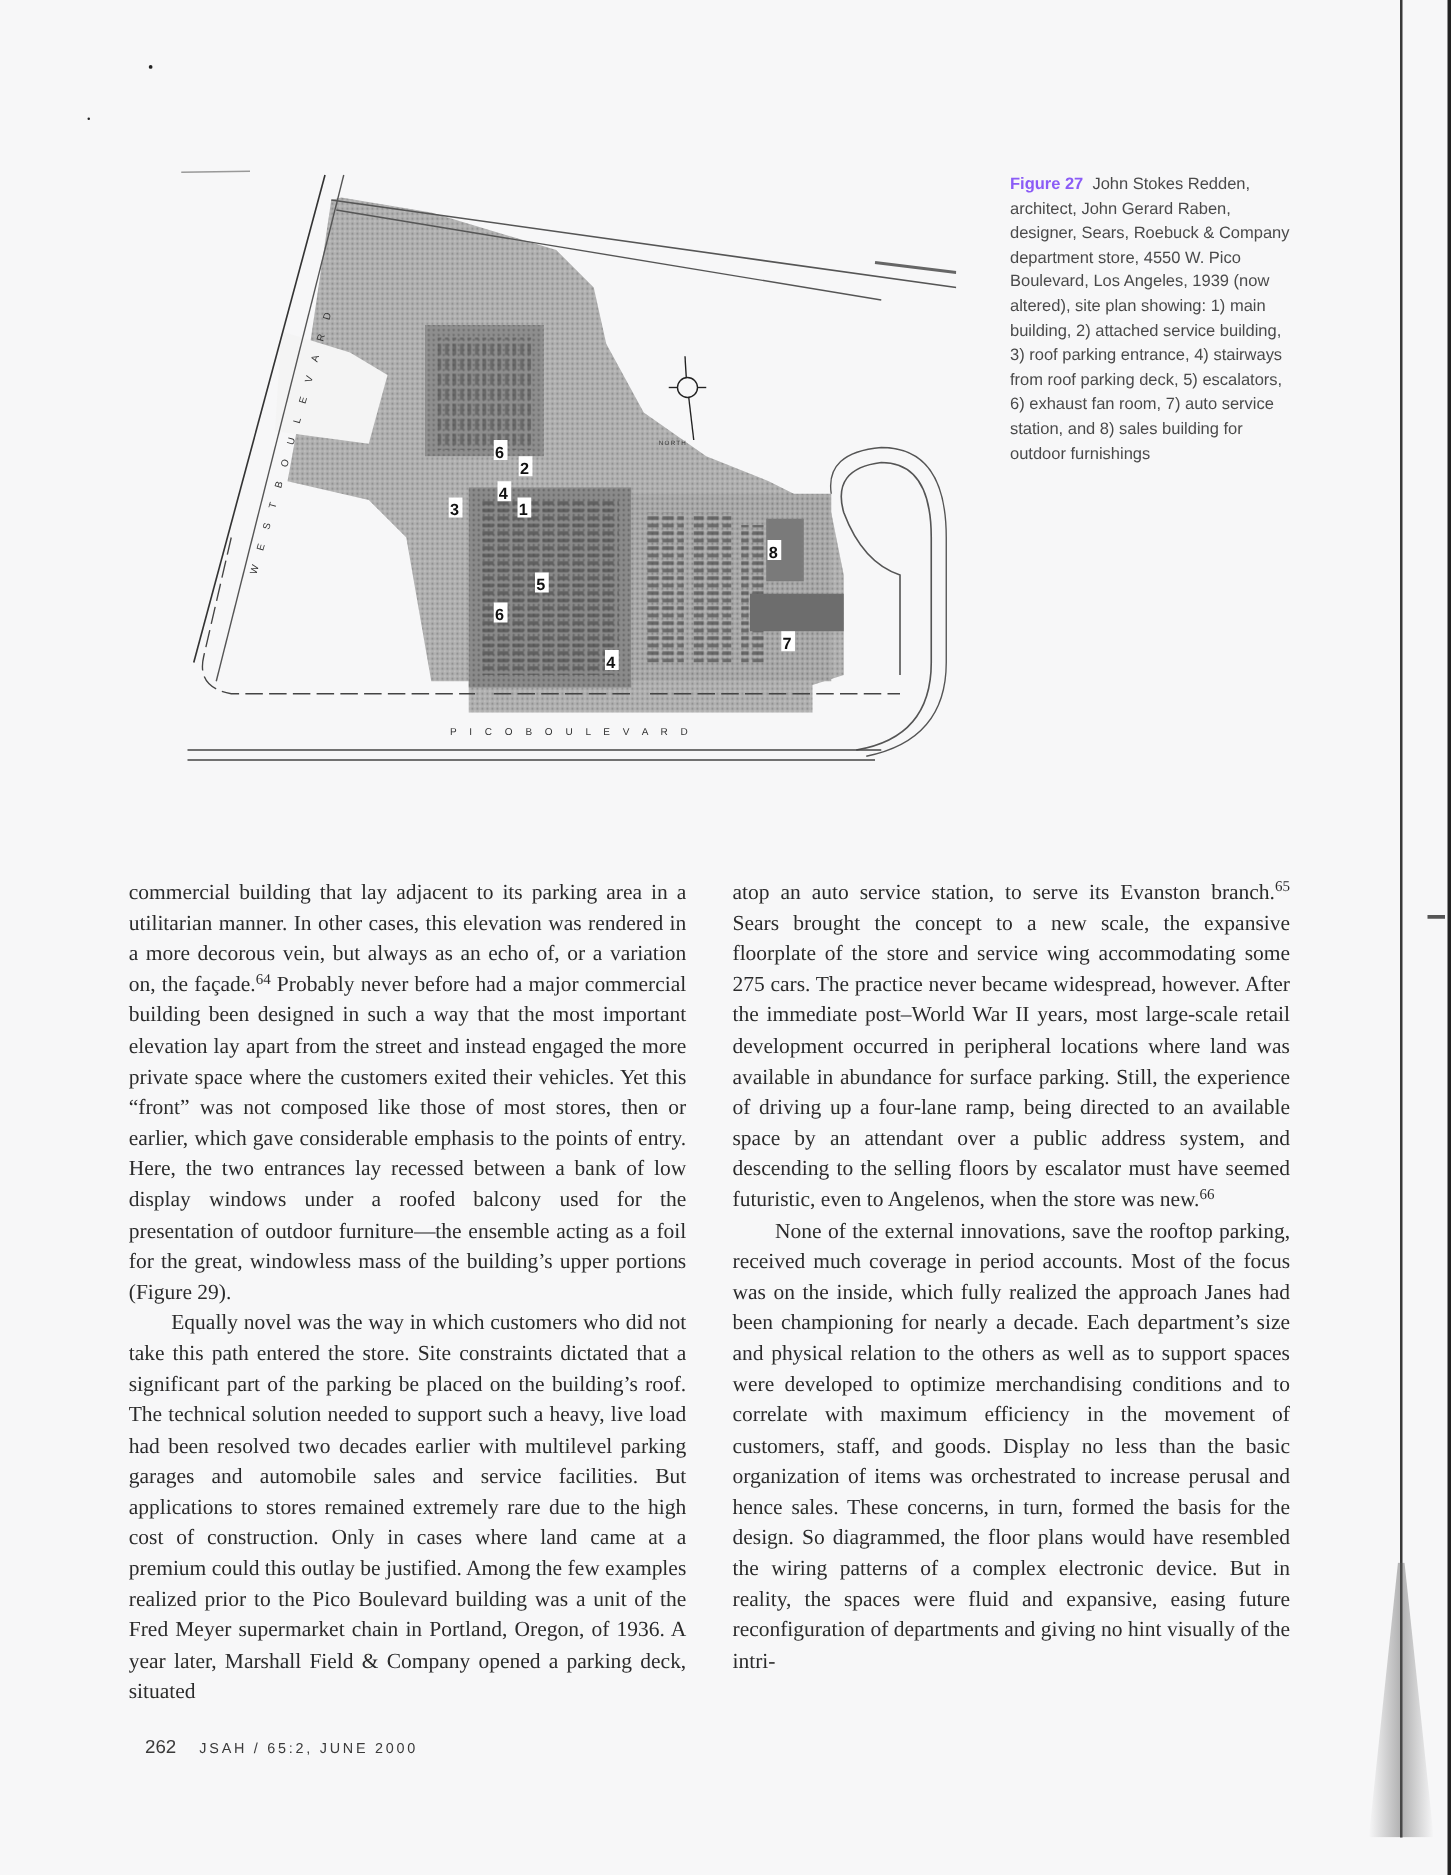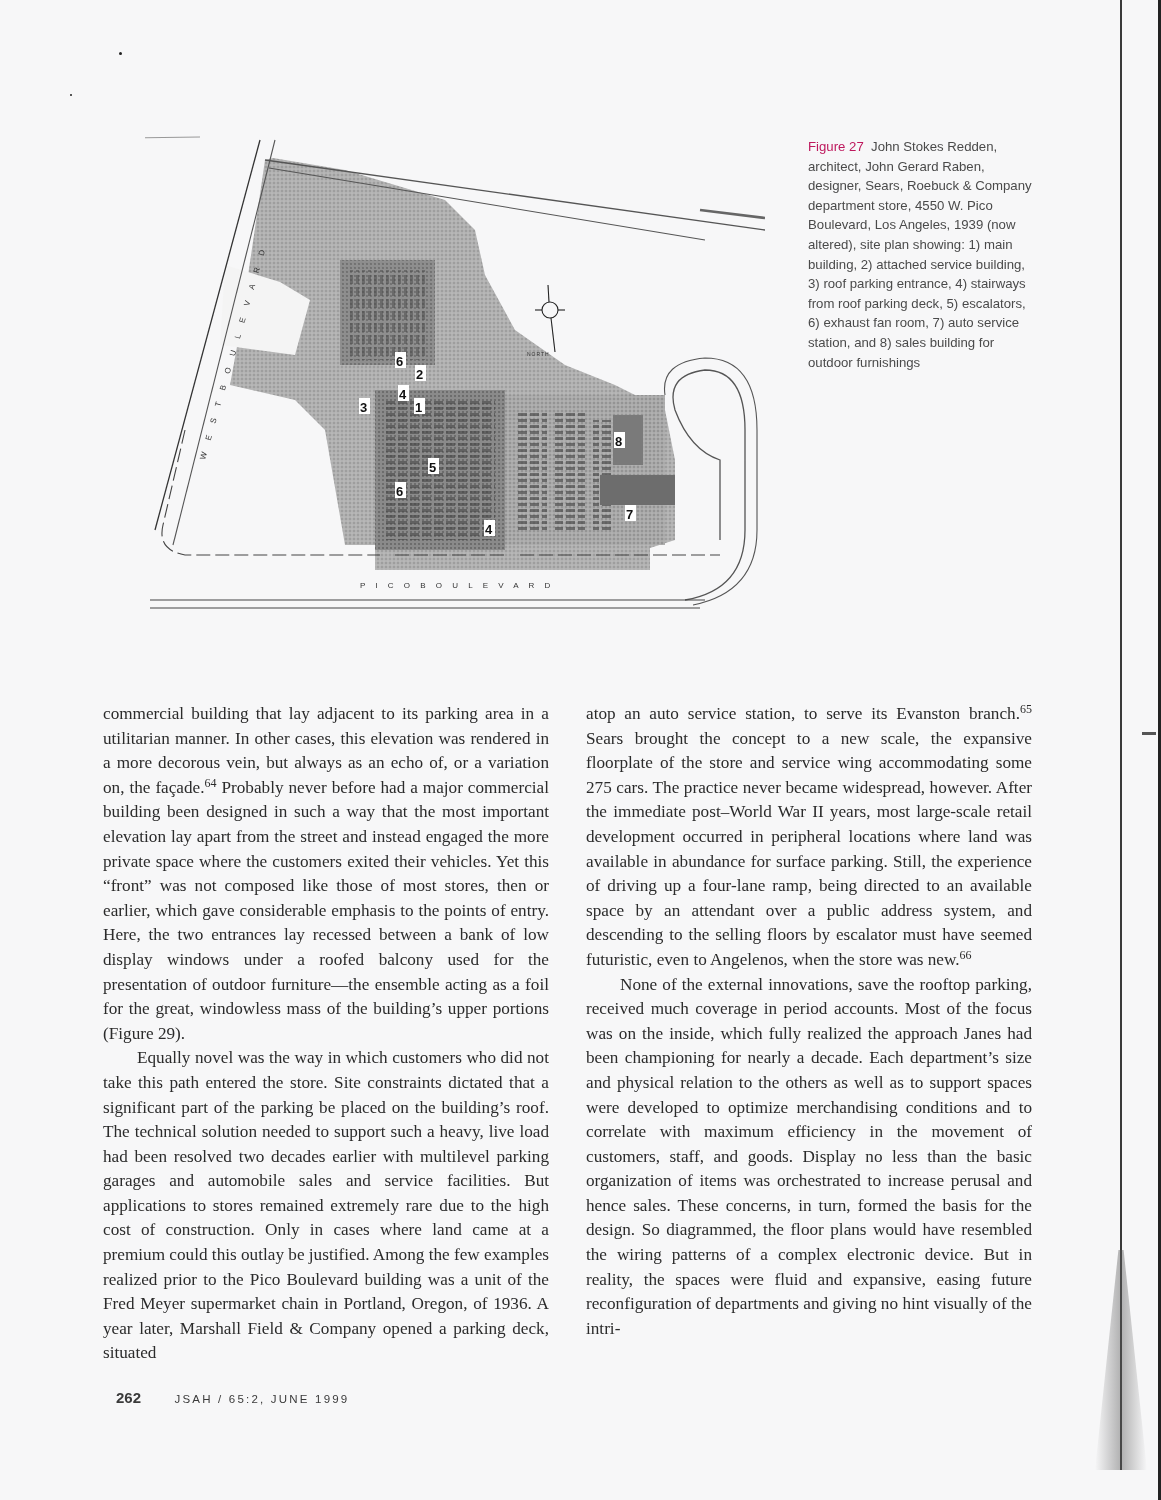--- a/index.html
+++ b/index.html
@@ -28,39 +28,39 @@
 
     
     .figure { position: absolute; left: 145px; top: 130px; width: 620px; height: 510px; }
     .figure svg { width: 100%; height: 100%; display: block; }
 
     .caption {
       position: absolute; left: 808px; top: 137px; width: 225px;
       font-family: "Liberation Sans", "DejaVu Sans", sans-serif;
       font-size: 13.2px; line-height: 19.6px; color: #4a4a4a;
     }
-    .caption .fig-label { font-weight: normal; color: #be185d; margin-top: 20px; }
+    .caption .fig-label { font-weight: bold; color: #8b5cf6; margin-top: 20px; }
 
     
     .column {
       position: absolute; top: 702px; width: 446px;
       font-size: 17.2px; line-height: 24.6px; color: #2b2b2b;
       text-align: justify; hyphens: manual;
     }
     .column.left { left: 103px; }
     .column.right { left: 586px; }
     .column p { margin: 0; }
     .column p.indent { text-indent: 34px; }
     .column sup { font-size: 12px; line-height: 0; vertical-align: 6px; }
 
     .footer {
       position: absolute; left: 116px; top: 1389px;
       font-family: "Liberation Sans", "DejaVu Sans", sans-serif; color: #3a3a3a;
     }
-    .footer .page-number { font-weight: bold; font-size: 15px; margin-right: 29px; }
+    .footer .page-number { font-weight: normal; font-size: 15px; margin-right: 14px; }
     .footer .journal { font-size: 11.5px; letter-spacing: 2.2px; }
   </style>
 </head>
 <body>
 
 <div class="speck" style="left:119px;top:52px;width:3px;height:3px;"></div>
 <div class="speck" style="left:70px;top:94px;width:2px;height:2px;"></div>
 <div class="page-edge"></div>
 <div class="page-edge-shadow"></div>
 <div class="page-edge-right"></div>
@@ -169,14 +169,14 @@
   <p class="indent">Equally novel was the way in which customers who did not take this path entered the store. Site constraints dic­tated that a significant part of the parking be placed on the building’s roof. The technical solution needed to support such a heavy, live load had been resolved two decades ear­lier with multilevel parking garages and automobile sales and service facilities. But applications to stores remained extremely rare due to the high cost of construction. Only in cases where land came at a premium could this outlay be justified. Among the few examples realized prior to the Pico Boulevard building was a unit of the Fred Meyer supermar­ket chain in Portland, Oregon, of 1936. A year later, Marshall Field &amp; Company opened a parking deck, situated</p>
 </div>
 
 <div class="column right">
   <p><span>atop an auto service station, to serve its Evanston branch.</span><sup>65</sup><span> Sears brought the concept to a new scale, the expansive floorplate of the store and service wing accommodating some 275 cars. The practice never became widespread, however. After the immediate post–World War II years, most large-scale retail development occurred in peripheral locations where land was available in abundance for surface parking. Still, the experience of driving up a four-lane ramp, being directed to an available space by an attendant over a public address system, and descending to the selling floors by escalator must have seemed futuristic, even to Angelenos, when the store was new.</span><sup>66</sup></p>
   <p class="indent">None of the external innovations, save the rooftop parking, received much coverage in period accounts. Most of the focus was on the inside, which fully realized the approach Janes had been championing for nearly a decade. Each department’s size and physical relation to the others as well as to support spaces were developed to optimize mer­chandising conditions and to correlate with maximum effi­ciency in the movement of customers, staff, and goods. Display no less than the basic organization of items was orchestrated to increase perusal and hence sales. These con­cerns, in turn, formed the basis for the design. So dia­grammed, the floor plans would have resembled the wiring patterns of a complex electronic device. But in reality, the spaces were fluid and expansive, easing future reconfigura­tion of departments and giving no hint visually of the intri-</p>
 </div>
 
 <div class="footer">
   <span class="page-number">262</span>
-  <span class="journal">JSAH / 65:2, JUNE 1999</span>
+  <span class="journal">JSAH / 65:2, JUNE 2000</span>
 </div>
 
 </body></html>

